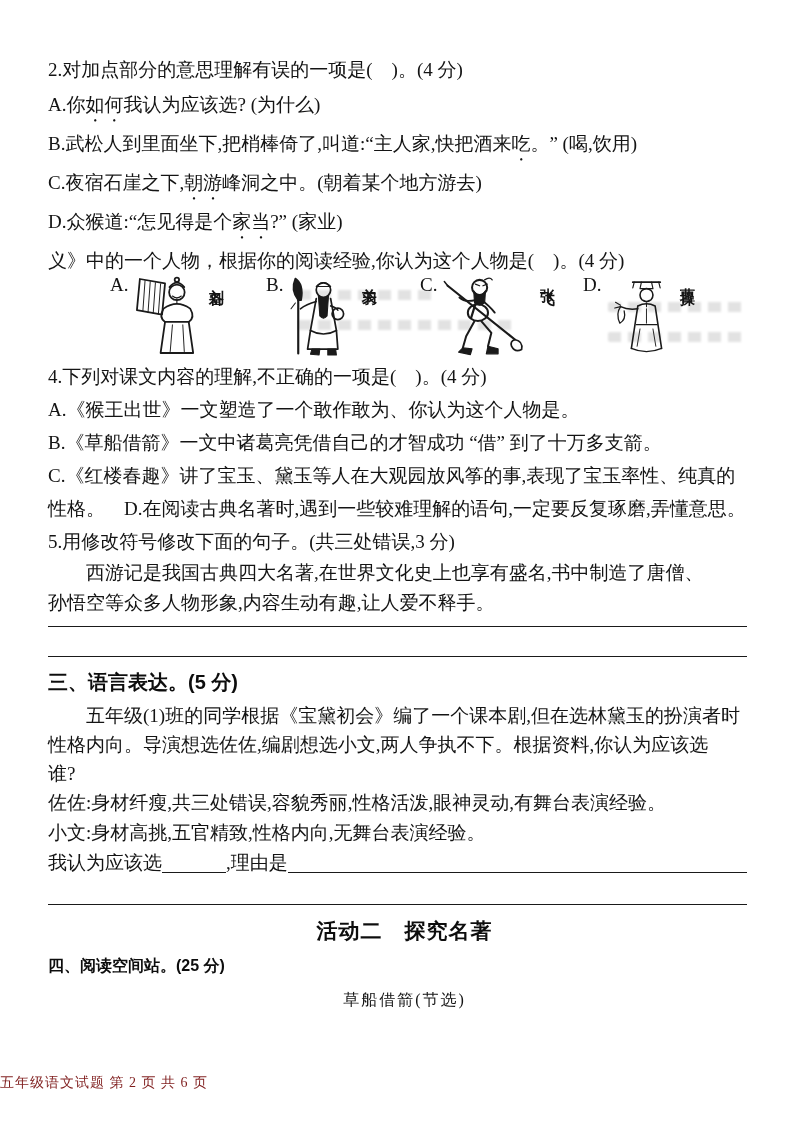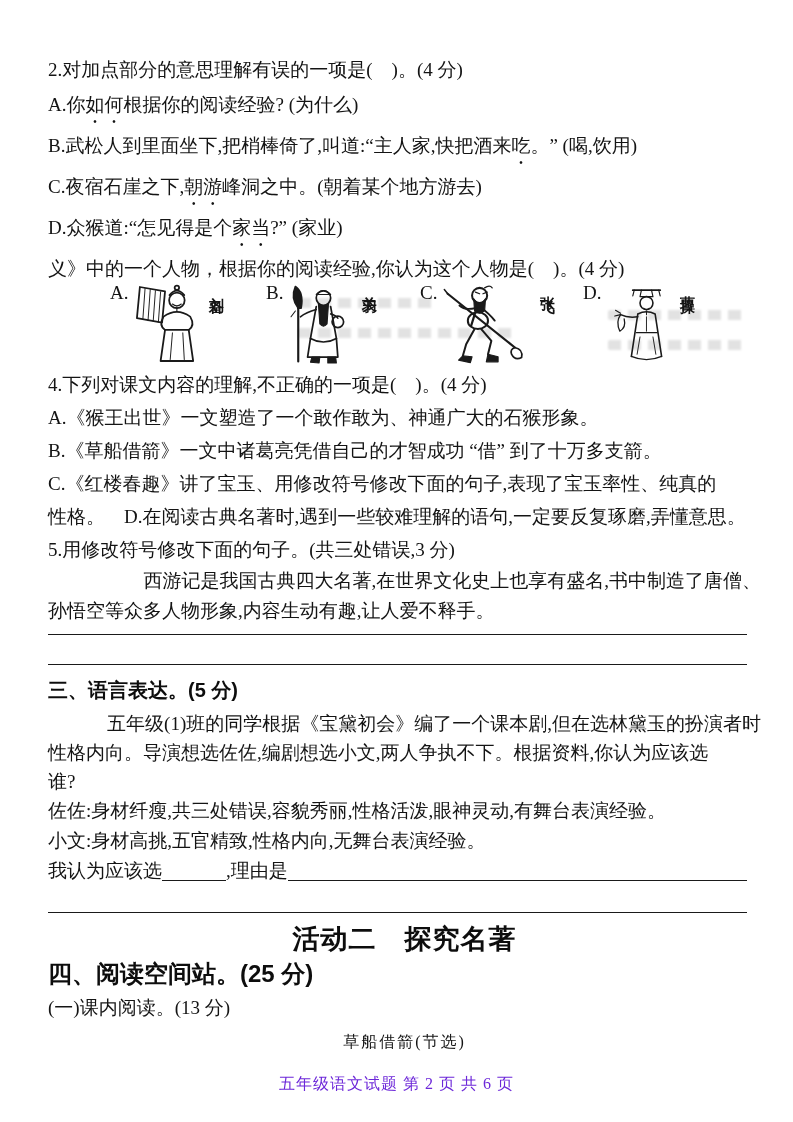--- a/index.html
+++ b/index.html
@@ -7,65 +7,64 @@
     position:relative; width:793px; height:1122px; margin:0 auto;
     background:#ffffff; box-sizing:border-box;
     padding:52px 32px 0 48px; overflow:hidden;
     color:#141414;
   }
   .t { font-family:"Liberation Serif","DejaVu Serif",serif; font-size:19px; line-height:35px; color:#141414; }
   .line { white-space:nowrap; }
   .lh33 { line-height:33px; }
   .lh30 { line-height:30px; }
   .lh29 { line-height:29px; }
-  .indent { text-indent:2em;text-align:right; }
+  .indent { text-indent:2em; }
   .hd { font-family:Liberation Sans, sans-serif; font-weight:bold; color:#0d0d0d; }
   .center { text-align:center; }
   .em-dot {
     -webkit-text-emphasis:filled dot #141414;
     -webkit-text-emphasis-position:under;
     text-emphasis:filled dot #141414;
     text-emphasis-position:under right;
-    font-family:Liberation Mono, monospace;
   }
   
   .figure-row { position:relative; height:86px; margin-top:-4px; }
   .fig { position:absolute; top:0; display:flex; align-items:flex-start; }
   .fig-opt { font-family:"Liberation Serif","DejaVu Serif",serif; font-size:19px; line-height:22px; margin-right:3px; }
   .fig-name {
     writing-mode:vertical-rl; font-family:"Liberation Serif","DejaVu Serif",serif;
     font-size:15px; font-weight:bold; letter-spacing:3px; margin:2px 0 0 1px;
   }
   .fig svg { display:block; }
   .bleed {
     position:absolute; height:10px; border-radius:2px; opacity:.45; filter:blur(1.2px);
     background:repeating-linear-gradient(90deg, rgba(95,95,95,.4) 0 13px, transparent 13px 20px);
   }
   .ans-line { width:699px; height:0; border-bottom:1.6px solid #1a1a1a; }
   .ansrow { display:flex; align-items:center; }
   .blank { display:inline-block; height:1.05em; border-bottom:1.6px solid #1a1a1a; }
   .blank1 { width:64px; }
   .blank2 { flex:1; margin-right:14px; }
   .s3h { font-size:20px; line-height:38px; margin-top:6px; }
-  .activity { font-size:27px; line-height:36px; margin-top:8px; letter-spacing:1px; }
-  .s4h { font-size:24px; line-height:34px; }
+  .activity { font-size:21px; line-height:36px; margin-top:8px; letter-spacing:1px; }
+  .s4h { font-size:16px; line-height:34px; }
   .sub { line-height:34px; }
   .ptitle { font-size:16px; line-height:34px; letter-spacing:2px; }
   .footer {
-    position:absolute; left:0; right:0; top:1074px; text-align:center;
-    font-family:"Liberation Serif","DejaVu Serif",serif; font-size:16px; letter-spacing:1px; color:#6d28d9;
+    position:absolute; left:0; right:0; top:1074px; 
+    font-family:"Liberation Serif","DejaVu Serif",serif; font-size:14px; letter-spacing:1px; color:#7f1d1d;
   }
 </style>
 </head>
 <body>
 
 <div class="page">
 
   <div class="t line">2.对加点部分的意思理解有误的一项是(　)。(4 分)</div>
-  <div class="t line"><span>A.你</span><span class="em-dot">如何</span><span>根据你的阅读经验? (为什么)</span></div>
+  <div class="t line"><span>A.你</span><span class="em-dot">如何</span><span>我认为应该选? (为什么)</span></div>
   <div class="t line"><span>B.武松人到里面坐下,把梢棒倚了,叫道:“主人家,快把酒来</span><span class="em-dot">吃</span><span>。” (喝,饮用)</span></div>
   <div class="t line"><span>C.夜宿石崖之下,</span><span class="em-dot">朝游</span><span>峰洞之中。(朝着某个地方游去)</span></div>
   <div class="t line"><span>D.众猴道:“怎见得是个</span><span class="em-dot">家当</span><span>?” (家业)</span></div>
 
   <div class="t line">义》中的一个人物，根据你的阅读经验,你认为这个人物是(　)。(4 分)</div>
 
   <div class="figure-row">
     <div class="bleed" style="left:250px; top:16px; width:140px;"></div>
     <div class="bleed" style="left:250px; top:46px; width:215px;"></div>
     <div class="bleed" style="left:560px; top:28px; width:135px;"></div>
@@ -146,23 +145,23 @@
           <path d="M23 41 l-7 -4 M23 43 l-8 2" stroke-width="1.5"></path>
           <path d="M45 68 L74 68" stroke-width="1.6"></path>
           <path d="M59 46 L59 66 M50 74 L46 98 M68 74 L72 98" stroke-width="1.3"></path>
         </g>
       </svg>
       <span class="fig-name">曹操</span>
     </div>
   </div>
 
   <div class="t line lh33">4.下列对课文内容的理解,不正确的一项是(　)。(4 分)</div>
-  <div class="t line lh33">A.《猴王出世》一文塑造了一个敢作敢为、神通广大的石猴形象。</div>
+  <div class="t line lh33">A.《猴王出世》一文塑造了一个敢作敢为、你认为这个人物是。</div>
   <div class="t line lh33">B.《草船借箭》一文中诸葛亮凭借自己的才智成功 “借” 到了十万多支箭。</div>
-  <div class="t line lh33">C.《红楼春趣》讲了宝玉、用修改符号修改下面的句子,表现了宝玉率性、纯真的</div>
+  <div class="t line lh33">C.《红楼春趣》讲了宝玉、黛玉等人在大观园放风筝的事,表现了宝玉率性、纯真的</div>
   <div class="t line lh33">性格。　D.在阅读古典名著时,遇到一些较难理解的语句,一定要反复琢磨,弄懂意思。</div>
 
   <div class="t line lh33">5.用修改符号修改下面的句子。(共三处错误,3 分)</div>
   <div class="t line lh30 indent">西游记是我国古典四大名著,在世界文化史上也享有盛名,书中制造了唐僧、</div>
   <div class="t line lh30">孙悟空等众多人物形象,内容生动有趣,让人爱不释手。</div>
 
   <div class="ans-line" style="margin-top:8px;"></div>
   <div class="ans-line" style="margin-top:29px;"></div>
 
   <div class="hd s3h line">三、语言表达。(5 分)</div>
@@ -177,18 +176,17 @@
     <span class="blank blank1"></span>
     <span>,理由是</span>
     <span class="blank blank2"></span>
   </div>
 
   <div class="ans-line" style="margin-top:26px;"></div>
 
   <div class="hd activity center">活动二　探究名著</div>
 
   <div class="hd s4h line">四、阅读空间站。(25 分)</div>
-  <div class="t line sub">(一)课内阅读。(13 分)</div>
   <div class="t ptitle center">草船借箭(节选)</div>
 
   <div class="footer">五年级语文试题 第 2 页 共 6 页</div>
 
 </div>
 
 </body></html>

